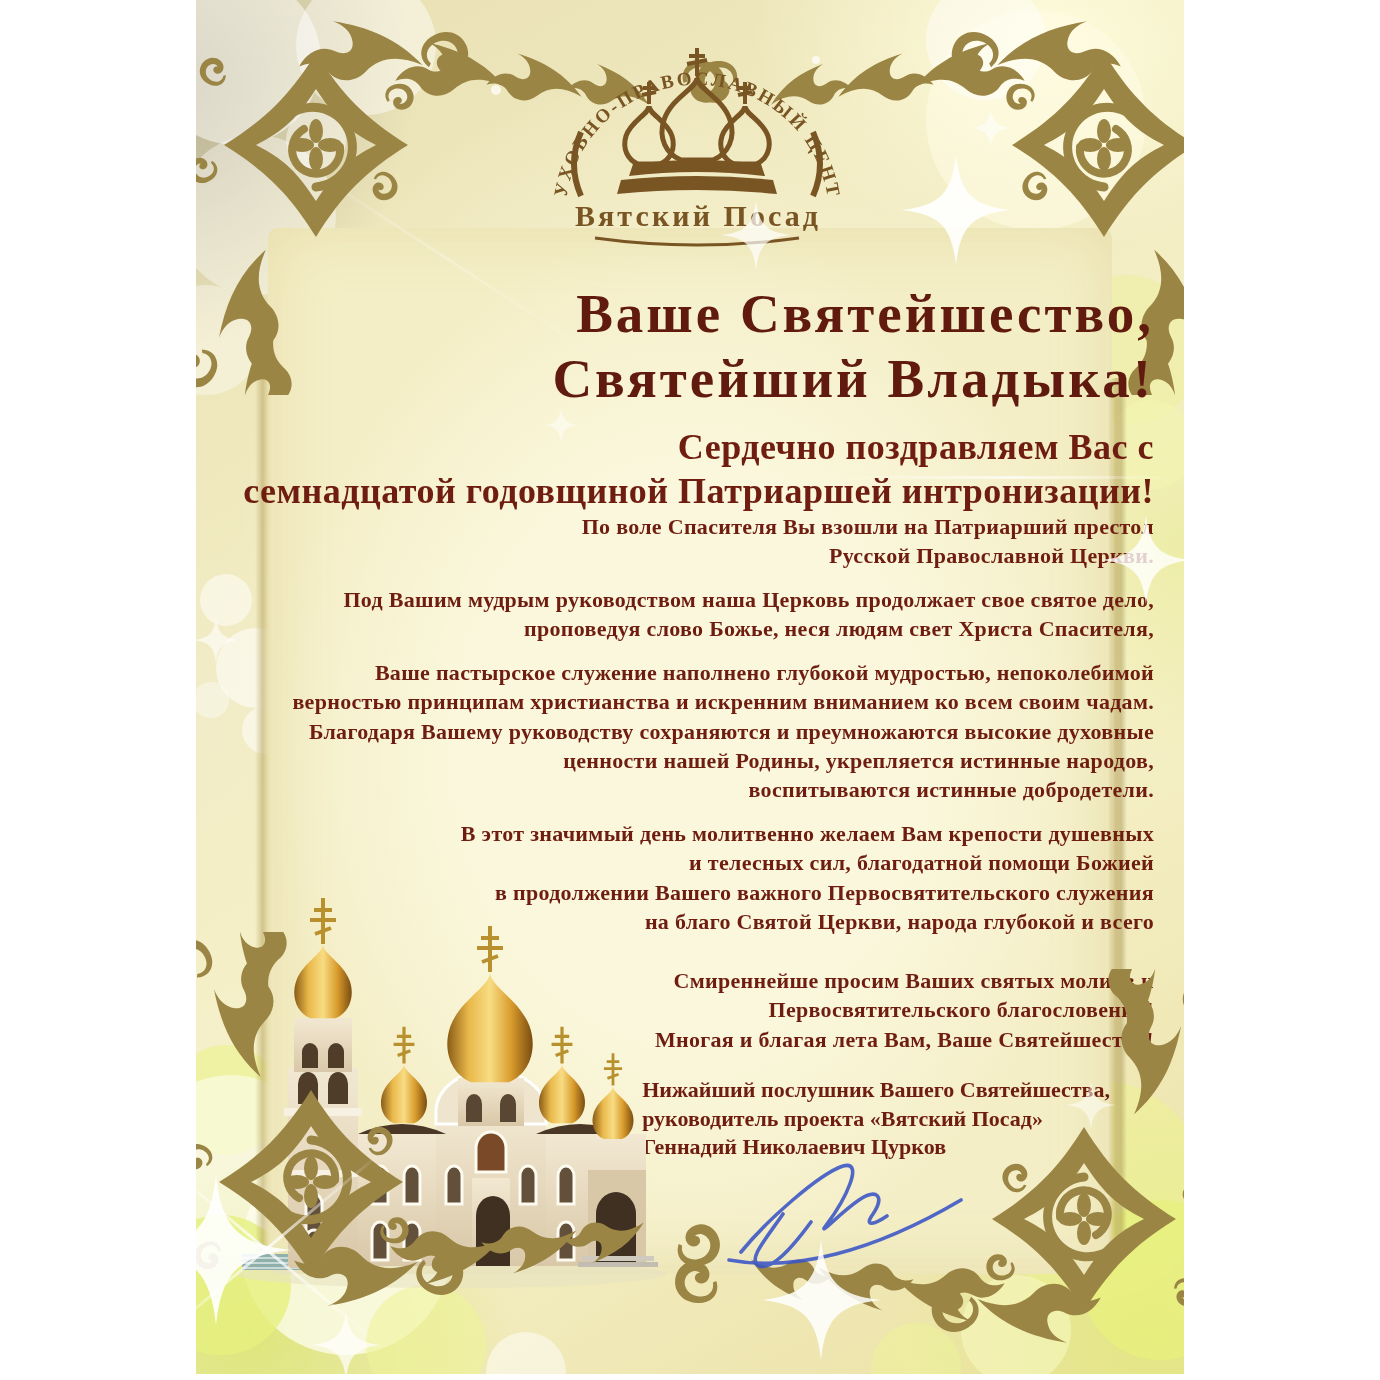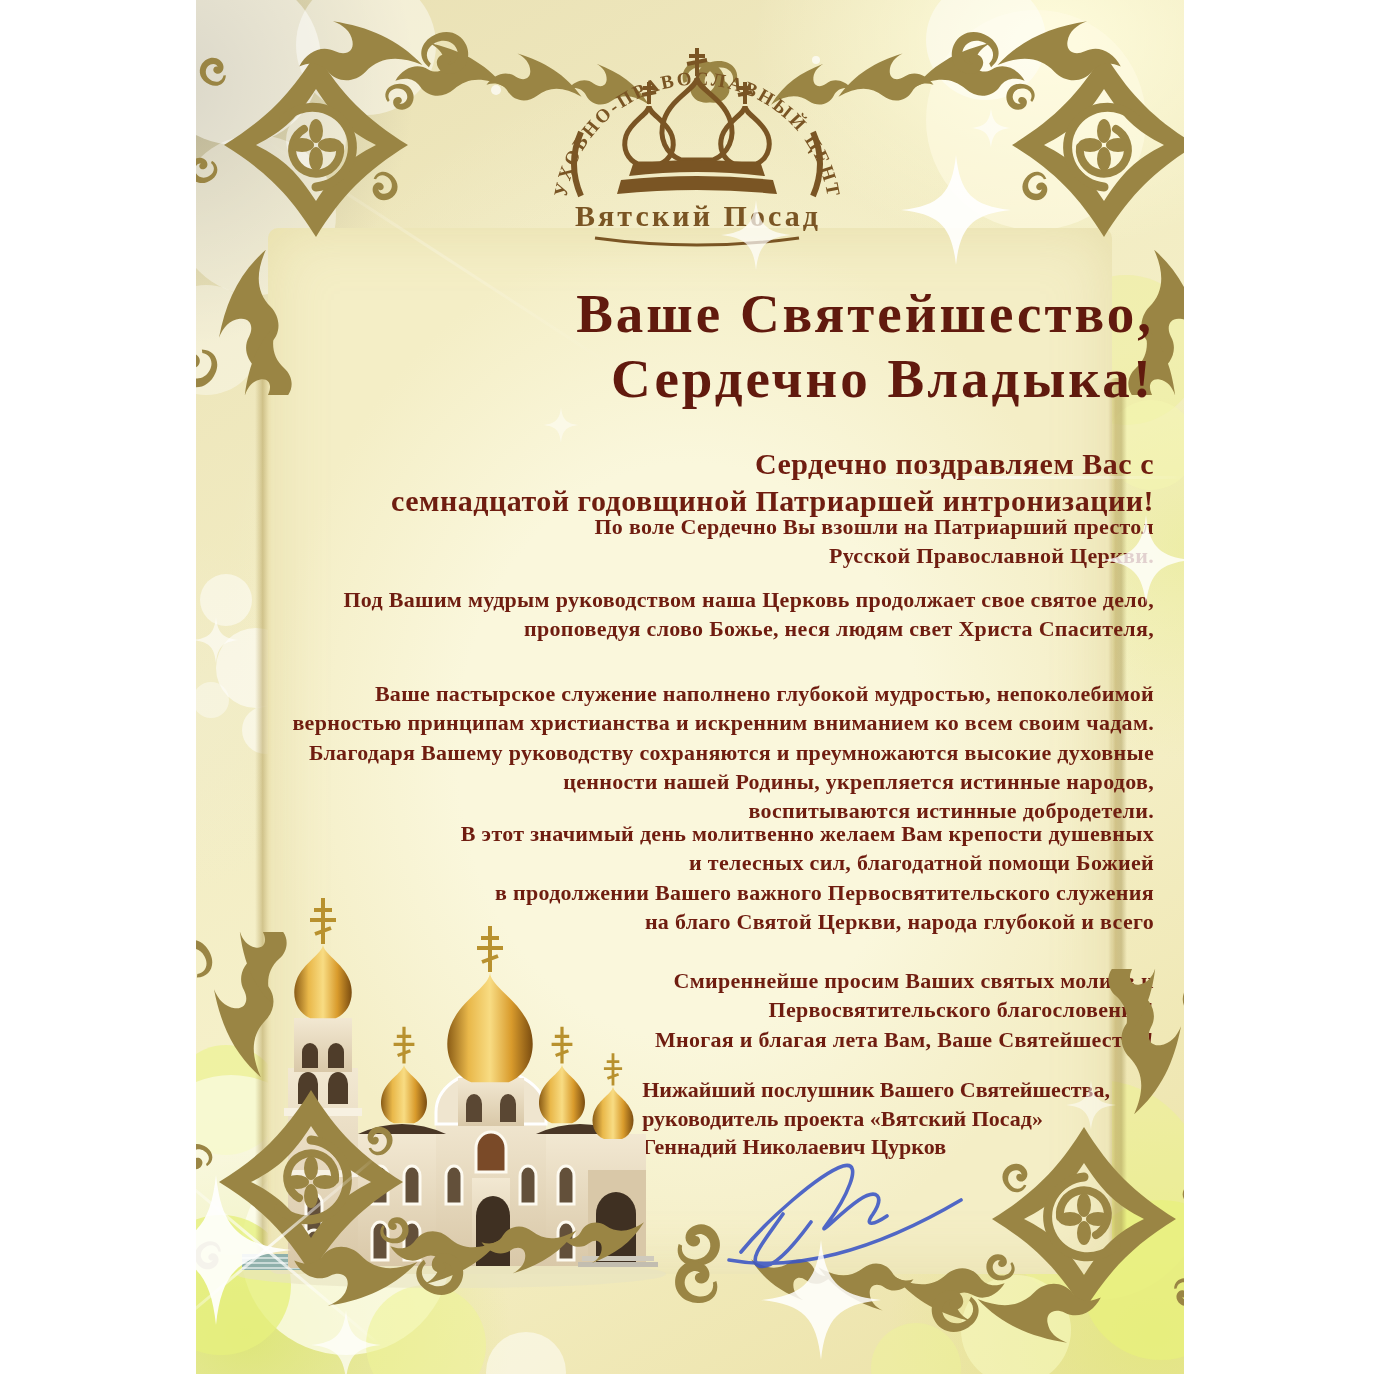--- a/index.html
+++ b/index.html
@@ -26,23 +26,23 @@
   .ray{position:absolute;height:3px;background:linear-gradient(90deg,transparent,rgba(255,255,255,.65),transparent);}
   .fl{position:absolute;width:560px;height:400px;}
   .fl-tl{left:-20px;top:-5px;}
   .fl-tr{right:-60px;top:-5px;transform:scaleX(-1);}
   .fl-bl{left:-25px;bottom:42px;transform:scaleY(-1);}
   .fl-br{right:-40px;bottom:5px;transform:scale(-1,-1);}
   .logo{position:absolute;left:341px;top:14px;width:320px;height:235px;}
   .txt{position:absolute;left:30px;width:928px;text-align:right;font-weight:bold;color:#6f1d10;}
   .line{white-space:nowrap;}
   .heading{top:282px;font-size:55px;line-height:1.18;letter-spacing:3px;color:#611a0e;}
-  .subhead{top:446px;font-size:30px;line-height:1.22;letter-spacing:.5px;}
+  .subhead{top:426px;font-size:36px;line-height:1.22;letter-spacing:.5px;}
   .bodypar{font-size:22px;line-height:1.33;letter-spacing:.3px;}
-  .p1{top:512px}.p2{top:585px}.p3{top:679px}.p4{top:819px}.p5{top:966px}
+  .p1{top:512px}.p2{top:585px}.p3{top:658px}.p4{top:819px}.p5{top:966px}
   .signblock{position:absolute;top:1076px;right:74px;text-align:left;font-size:22px;line-height:1.3;font-weight:bold;color:#6f1d10;}
   .church{position:absolute;left:40px;top:872px;width:430px;height:420px;}
   .autograph{position:absolute;left:525px;top:1156px;width:255px;height:118px;}
   .gold{fill:#9a8544;}
 </style>
 </head>
 <body>
 
 <div class="canvas">
 <div class="artwork">
@@ -169,30 +169,30 @@
     <g fill="#7a5524">
       <path d="M96,150 Q160,142 224,150 L228,162 Q160,154 92,162 Z"></path>
       <path d="M84,166 Q160,158 236,166 L240,180 Q160,172 80,180 Z"></path>
     </g>
     <text x="160" y="212" font-size="30" font-weight="bold" fill="#7a5524" text-anchor="middle" textLength="244" letter-spacing="1">Вятский Посад</text>
     <path d="M58,224 Q160,238 262,224" stroke="#7a5524" stroke-width="3" fill="none"></path>
   </svg>
 
   <div class="txt heading">
     <div class="line">Ваше Святейшество,</div>
-    <div class="line">Сердечно Владыка!</div>
+    <div class="line">Святейший Владыка!</div>
   </div>
 
   <div class="txt subhead">
     <div class="line">Сердечно поздравляем Вас с</div>
     <div class="line">семнадцатой годовщиной Патриаршей интронизации!</div>
   </div>
 
   <div class="txt bodypar p1">
-    <div class="line">По воле Сердечно Вы взошли на Патриарший престол</div>
+    <div class="line">По воле Спасителя Вы взошли на Патриарший престол</div>
     <div class="line">Русской Православной Церкви.</div>
   </div>
 
   <div class="txt bodypar p2">
     <div class="line">Под Вашим мудрым руководством наша Церковь продолжает свое святое дело,</div>
     <div class="line">проповедуя слово Божье, неся людям свет Христа Спасителя,</div>
   </div>
 
   <div class="txt bodypar p3">
     <div class="line">Ваше пастырское служение наполнено глубокой мудростью, непоколебимой</div>

